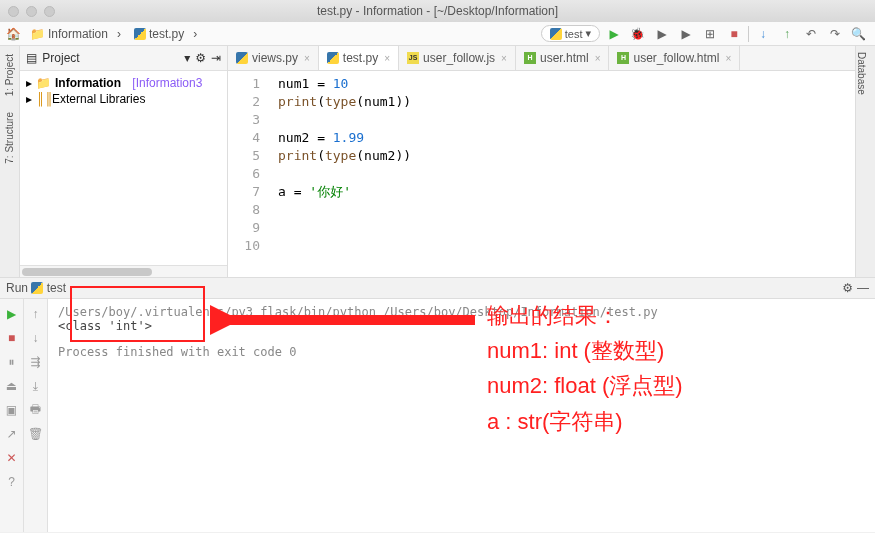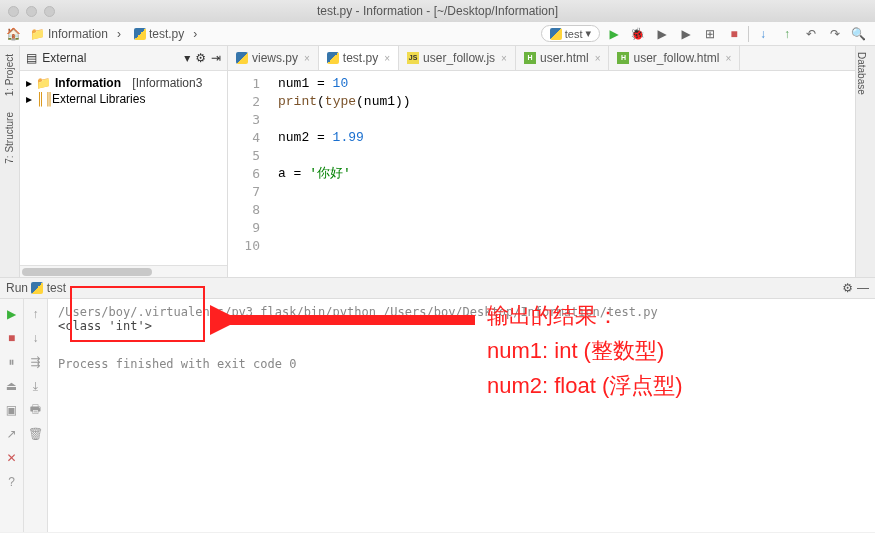--- a/index.html
+++ b/index.html
@@ -24,35 +24,35 @@
 .scrollbar-thumb { position: absolute; left: 2px; top: 2px; width: 130px; height: 8px; background: #c8c8c8; border-radius: 4px; }
 .editor-area { flex: 1; background: #fff; display: flex; flex-direction: column; }
 .tabs { height: 25px; background: #f5f5f5; display: flex; border-bottom: 1px solid #ddd; overflow: hidden; }
 .tab { padding: 4px 8px; display: flex; align-items: center; gap: 4px; border-right: 1px solid #ddd; font-size: 12px; color: #555; }
 .tab.active { background: #fff; border-bottom: 1px solid #fff; margin-bottom: -1px; }
 .tab .close-x { color: #aaa; font-size: 10px; margin-left: 2px; }
 .editor-body { display: flex; flex: 1; font-family: Menlo, Consolas, monospace; font-size: 13px; }
 .gutter-nums { width: 40px; text-align: right; color: #a0a0a0; padding: 4px 8px 4px 0; background: #fff; }
 .gutter-nums div { height: 18px; line-height: 18px; }
 .code-lines { flex: 1; padding: 4px 0; }
-.code-lines .line { height: 18px; line-height: 18px; padding-left: 10px; font-family: Liberation Mono, monospace; }
+.code-lines .line { height: 18px; line-height: 18px; padding-left: 10px; }
 .line.hl { background: #fffae3; }
 .k-num { color: #1a6fcf; }
 .k-builtin { color: #7a5229; }
 .k-str { color: #008000; }
 .right-gutter { width: 20px; background: #eee; border-left: 1px solid #ddd; }
 .gutter-right-label { writing-mode: vertical-lr; font-size: 10px; color: #555; padding: 6px 0; }
 .run-hdr { height: 22px; background: #f2f2f2; border-top: 1px solid #ddd; border-bottom: 1px solid #ddd; display: flex; align-items: center; padding: 0 6px; font-size: 12px; color: #555; }
 .run-body { display: flex; height: 233px; background: #fff; position: relative; }
 .run-left { width: 24px; display: flex; flex-direction: column; align-items: center; gap: 6px; padding-top: 6px; background: #f5f5f5; border-right: 1px solid #e0e0e0; }
 .run-left2 { width: 24px; display: flex; flex-direction: column; align-items: center; gap: 6px; padding-top: 6px; background: #f5f5f5; border-right: 1px solid #e0e0e0; }
 .icon-btn { width: 18px; height: 18px; display: inline-flex; align-items: center; justify-content: center; font-size: 12px; }
 .console { flex: 1; padding: 6px 10px; font-family: Menlo, Consolas, monospace; font-size: 12px; color: #444; position: relative; }
 .console .path { color: #888; }
-.console .exit { color: #888; margin-top: 12px; }
+.console .exit { color: #888; }
 .red-box { border: 2px solid #ff2020; position: absolute; left: 70px; top: 286px; width: 135px; height: 56px; pointer-events: none; }
 .red-arrow { position: absolute; left: 210px; top: 305px; pointer-events: none; }
 .annotations { position: absolute; left: 487px; top: 298px; color: #ff2020; font-size: 22px; line-height: 1.6; pointer-events: none; }
 .folder-icon { color: #8a9aa8; }
 .py-icon { width: 12px; height: 12px; display: inline-block; background: linear-gradient(135deg,#3776ab 50%, #ffd43b 50%); border-radius: 2px; }
 .js-icon { width: 12px; height: 12px; display: inline-block; background: #f0db4f; font-size: 7px; font-weight: bold; color: #323330; text-align: center; line-height: 12px; }
 .html-icon { width: 12px; height: 12px; display: inline-block; background: #6cb33f; font-size: 7px; font-weight: bold; color: #fff; text-align: center; line-height: 12px; }
 .lib-icon { display: inline-block; width: 12px; }
 .green-play { color: #3cb33c; font-size: 12px; }
 .bug-icon { color: #5c8c3c; font-size: 12px; }
@@ -99,30 +99,30 @@
 </div>
 
 <div class="main">
   <div class="left-gutter">
     <div class="gutter-label">1: Project</div>
     <div class="gutter-label">7: Structure</div>
   </div>
   <div class="project-pane">
     <div class="project-header">
       <span>▤</span>
-      <span>External</span>
+      <span>Project</span>
       <span style="margin-left:auto">▾</span>
       <span>⚙</span>
       <span>⇥</span>
     </div>
     <div class="tree">
       <div class="tree-row">
         <span>▸</span>
         <span class="folder-icon">📁</span>
-        <b>Information</b>&nbsp;<span style="color:#404040">[Information3</span>
+        <b>Information</b>&nbsp;<span style="color:#8b5cf6">[Information3</span>
       </div>
       <div class="tree-row">
         <span>▸</span>
         <span class="lib-icon" style="color:#d68b00">║║</span>
         <span>External Libraries</span>
       </div>
     </div>
     <div class="scrollbar-h">
         <div class="scrollbar-thumb"></div>
       </div>
@@ -166,20 +166,21 @@
           <div>7</div>
           <div>8</div>
           <div>9</div>
           <div>10</div>
       </div>
       <div class="code-lines">
         <div class="line"><span>num1 = </span><span class="k-num">10</span></div>
         <div class="line"><span class="k-builtin">print</span><span>(</span><span class="k-builtin">type</span><span>(num1))</span></div>
         <div class="line"></div>
         <div class="line"><span>num2 = </span><span class="k-num">1.99</span></div>
+        <div class="line"><span class="k-builtin">print</span><span>(</span><span class="k-builtin">type</span><span>(num2))</span></div>
         <div class="line"></div>
         <div class="line"><span>a = </span><span class="k-str">'你好'</span></div>
         <div class="line"></div>
         <div class="line"></div>
       </div>
     </div>
   </div>
   <div class="right-gutter">
     <div class="gutter-right-label">Database</div>
   </div>
@@ -225,13 +226,14 @@
       <marker id="ah" markerWidth="10" markerHeight="10" refX="2" refY="5" orient="auto">
         <path d="M10,0 L0,5 L10,10 Z" fill="#ff2020"></path>
       </marker>
     </defs>
   <line x1="265" y1="15" x2="10" y2="15" stroke="#ff2020" stroke-width="10" marker-end="url(#ah)"></line>
 </svg>
 <div class="annotations">
   <div>输出的结果：</div>
   <div>num1: int (整数型)</div>
   <div>num2: float (浮点型)</div>
+  <div>a : str(字符串)</div>
 </div>
 
 </body></html>

